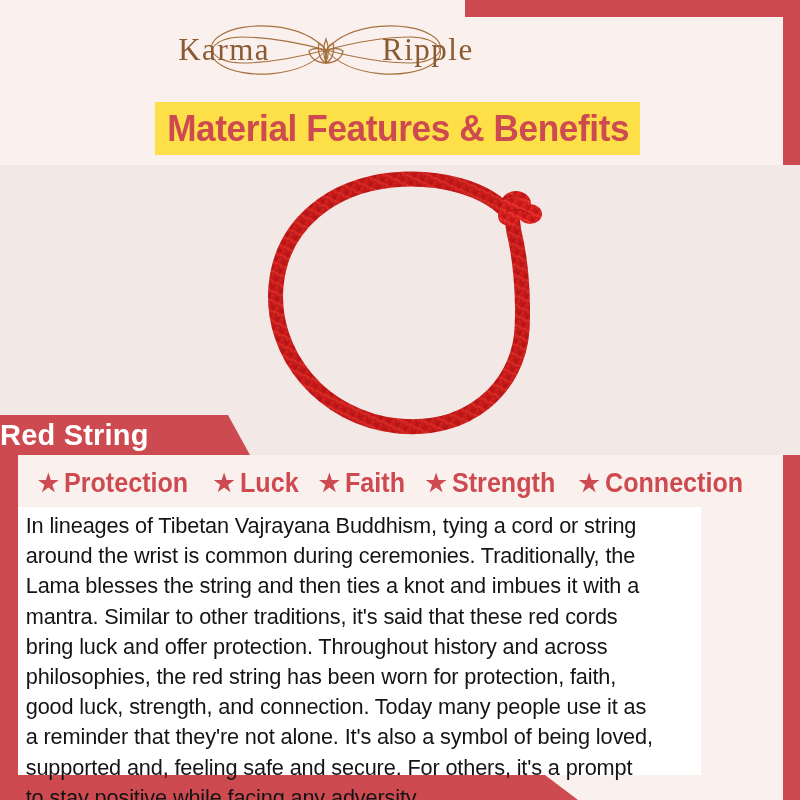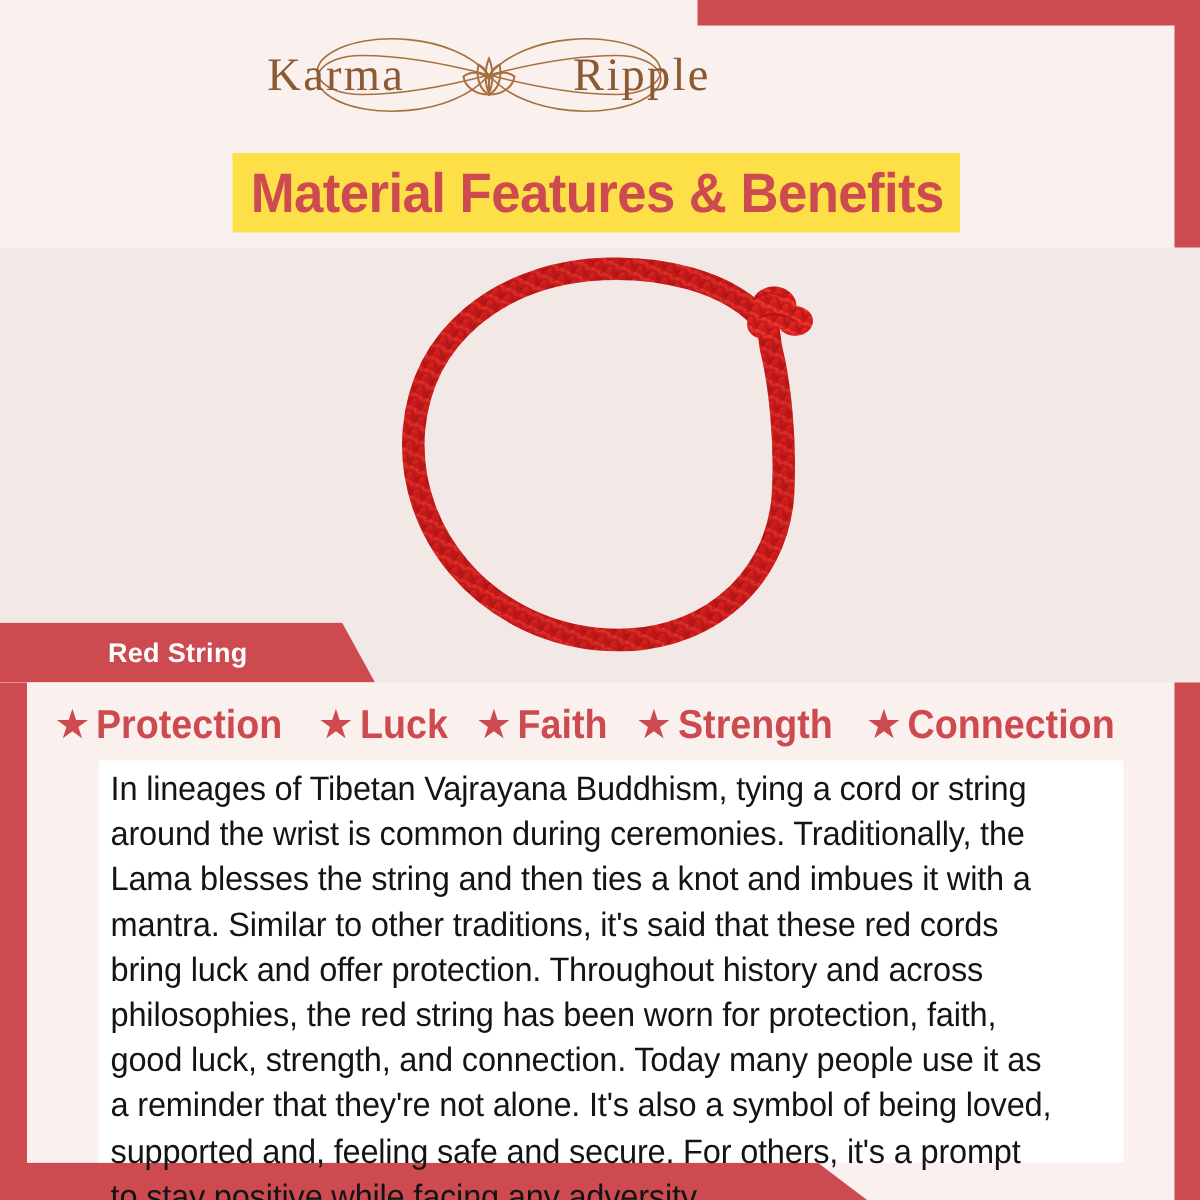--- a/index.html
+++ b/index.html
@@ -139,23 +139,22 @@
     width: 250px;
     height: 40px;
     background: #cd4b50;
     clip-path: polygon(0 0, 228px 0, 250px 100%, 0 100%);
     display: flex;
     align-items: center;
   }
   .label-text {
     color: #ffffff;
     font-family: "Liberation Sans Narrow", "Liberation Sans", sans-serif;
-    font-size: 18px;
+    font-size: 29px;
     font-weight: bold;
-    margin-left: 72px;
     letter-spacing: 0.2px;
     white-space: nowrap;
   }
 
   
   .features {
     position: absolute;
     left: 0;
     top: 462px;
     width: 790px;
@@ -189,21 +188,20 @@
   
   .body-panel {
     position: absolute;
     left: 18px;
     top: 507px;
     width: 683px;
     height: 268px;
     background: #ffffff;
     padding: 4px 0 0 0;
     box-sizing: border-box;
-    margin-left: 48px;
   }
   .body-text {
     margin: 0;
     padding: 0 22px 0 8px;
     color: #141414;
     font-family: "Liberation Sans Narrow", "Liberation Sans", sans-serif;
     font-size: 22.5px;
     line-height: 30.2px;
     letter-spacing: -0.15px;
     transform: scaleX(0.965);

